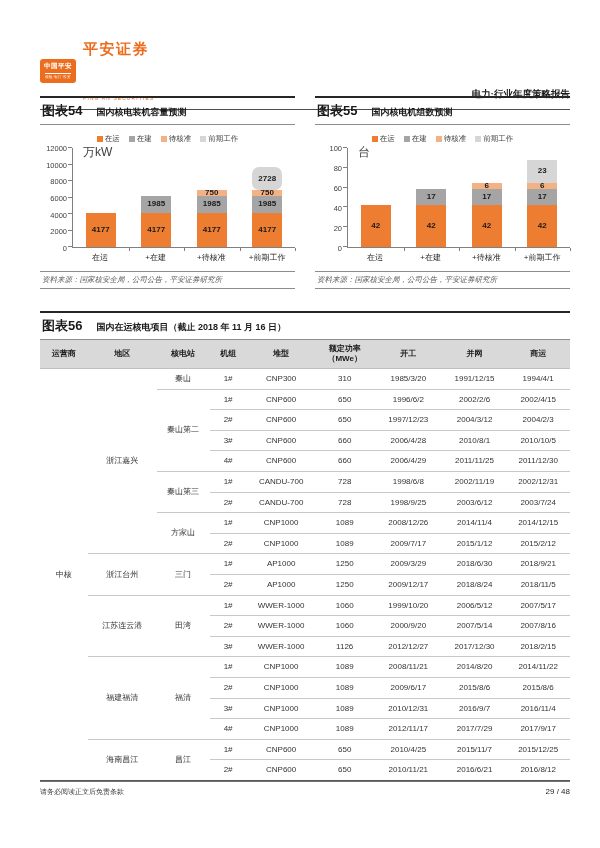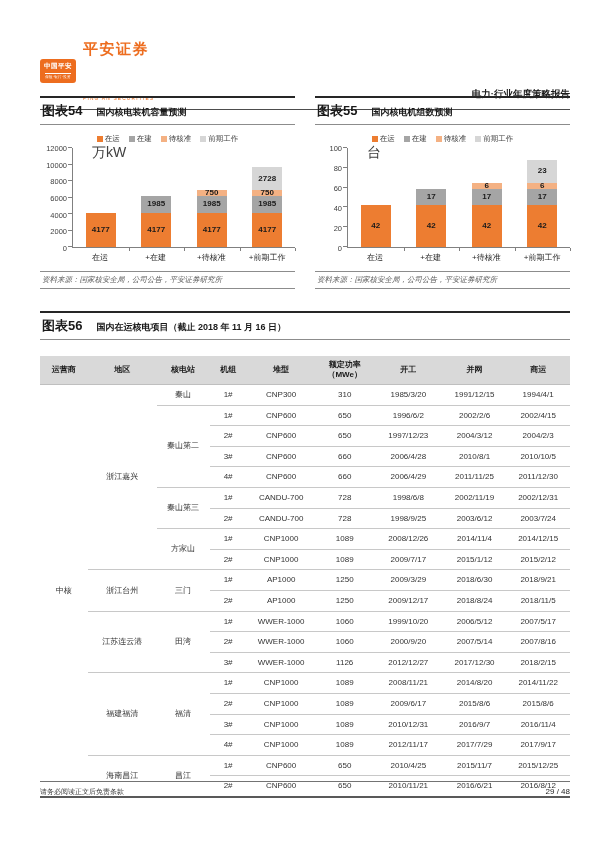--- a/index.html
+++ b/index.html
@@ -30,33 +30,33 @@
   .legend-item { display:flex; align-items:center; gap:2px; }
   .swatch { width:6px; height:6px; display:inline-block; }
   .legend-label { font-size:7.5px; color:#404040; }
   .plot-row { display:flex; margin-top:4px; }
   .yaxis { width:32px; position:relative; height:100px; }
   .ytick-label { position:absolute; right:5px; transform:translateY(50%); font-size:7.5px; color:#404040; }
   .plot { flex:1; height:100px; position:relative; border-left:1px solid #808080; border-bottom:1px solid #808080;
           display:flex; align-items:flex-end; }
   .ytick { position:absolute; left:-5px; width:4px; height:1px; background:#808080; }
   .xtick { position:absolute; bottom:-4px; width:1px; height:3px; background:#808080; }
-  .unit-label { position:absolute; left:19px; top:-4px; font-size:14px; color:#404040; }
+  .unit-label { position:absolute; left:10px; top:-4px; font-size:12px; color:#404040; }
   .bar-cell { flex:1; height:100%; display:flex; justify-content:center; align-items:flex-end; }
   .bar { width:30px; height:100%; display:flex; flex-direction:column-reverse; }
   .seg { width:100%; display:flex; align-items:center; justify-content:center; overflow:visible;text-align:right; }
   .seg-label { font-size:8px; font-weight:bold; color:#1a1a1a; line-height:1; white-space:nowrap; }
   .xaxis { display:flex; margin-left:32px; padding-top:4px; }
   .xcell { flex:1; text-align:center; font-size:8px; color:#262626; }
   .source-row { border-top:1px solid #8c8c8c; border-bottom:1px solid #8c8c8c; margin-top:8px;
                 padding:3px 2px; font-style:italic; font-size:7.5px; color:#595959; }
 
   
   .table-sec { position:absolute; left:40px; right:30px; top:311px; }
-  table { width:100%; border-collapse:collapse; table-layout:fixed; margin-top:16px; border-bottom:2px solid #595959; }
+  table { width:100%; border-collapse:collapse; table-layout:fixed; margin-top:0; border-bottom:2px solid #595959; }
   th { background:#d9d9d9; font-weight:bold; font-size:8px; color:#1a1a1a; padding:4px 1px;
        border-bottom:1px solid #bfbfbf; line-height:1.25; }
   td { text-align:center; font-size:8px; color:#333; padding:5px 1px; border-bottom:1px solid #c8c8c8; line-height:1.2; }
 
   
   .page-footer { position:absolute; left:40px; right:30px; top:781px; border-top:1px solid #737373;
                  padding-top:5px; display:flex; justify-content:space-between; align-items:baseline; }
   .disclaimer { font-size:7px; color:#404040; }
   .page-num { font-size:8px; color:#262626; }
 </style>
@@ -160,21 +160,21 @@
               <div class="bar">
                 <div class="seg" style="height: 34.8083%; background: rgb(237, 125, 49);">
                   <span class="seg-label">4177</span>
                 </div>
                 <div class="seg" style="height: 16.5417%; background: rgb(165, 165, 165);">
                   <span class="seg-label">1985</span>
                 </div>
                 <div class="seg" style="height: 6.25%; background: rgb(244, 177, 131);">
                   <span class="seg-label">750</span>
                 </div>
-                <div class="seg" style="height: 22.7333%; background: rgb(214, 214, 214);">
+                <div class="seg" style="height: 22.7333%; background: rgb(214, 214, 214); border-radius: 7px;">
                   <span class="seg-label">2728</span>
                 </div>
               </div>
             </div>
             <div class="xtick" style="left: 100%;"></div>
           </div>
       </div>
       <div class="xaxis">
           <div class="xcell">在运</div>
           <div class="xcell">+在建</div>

